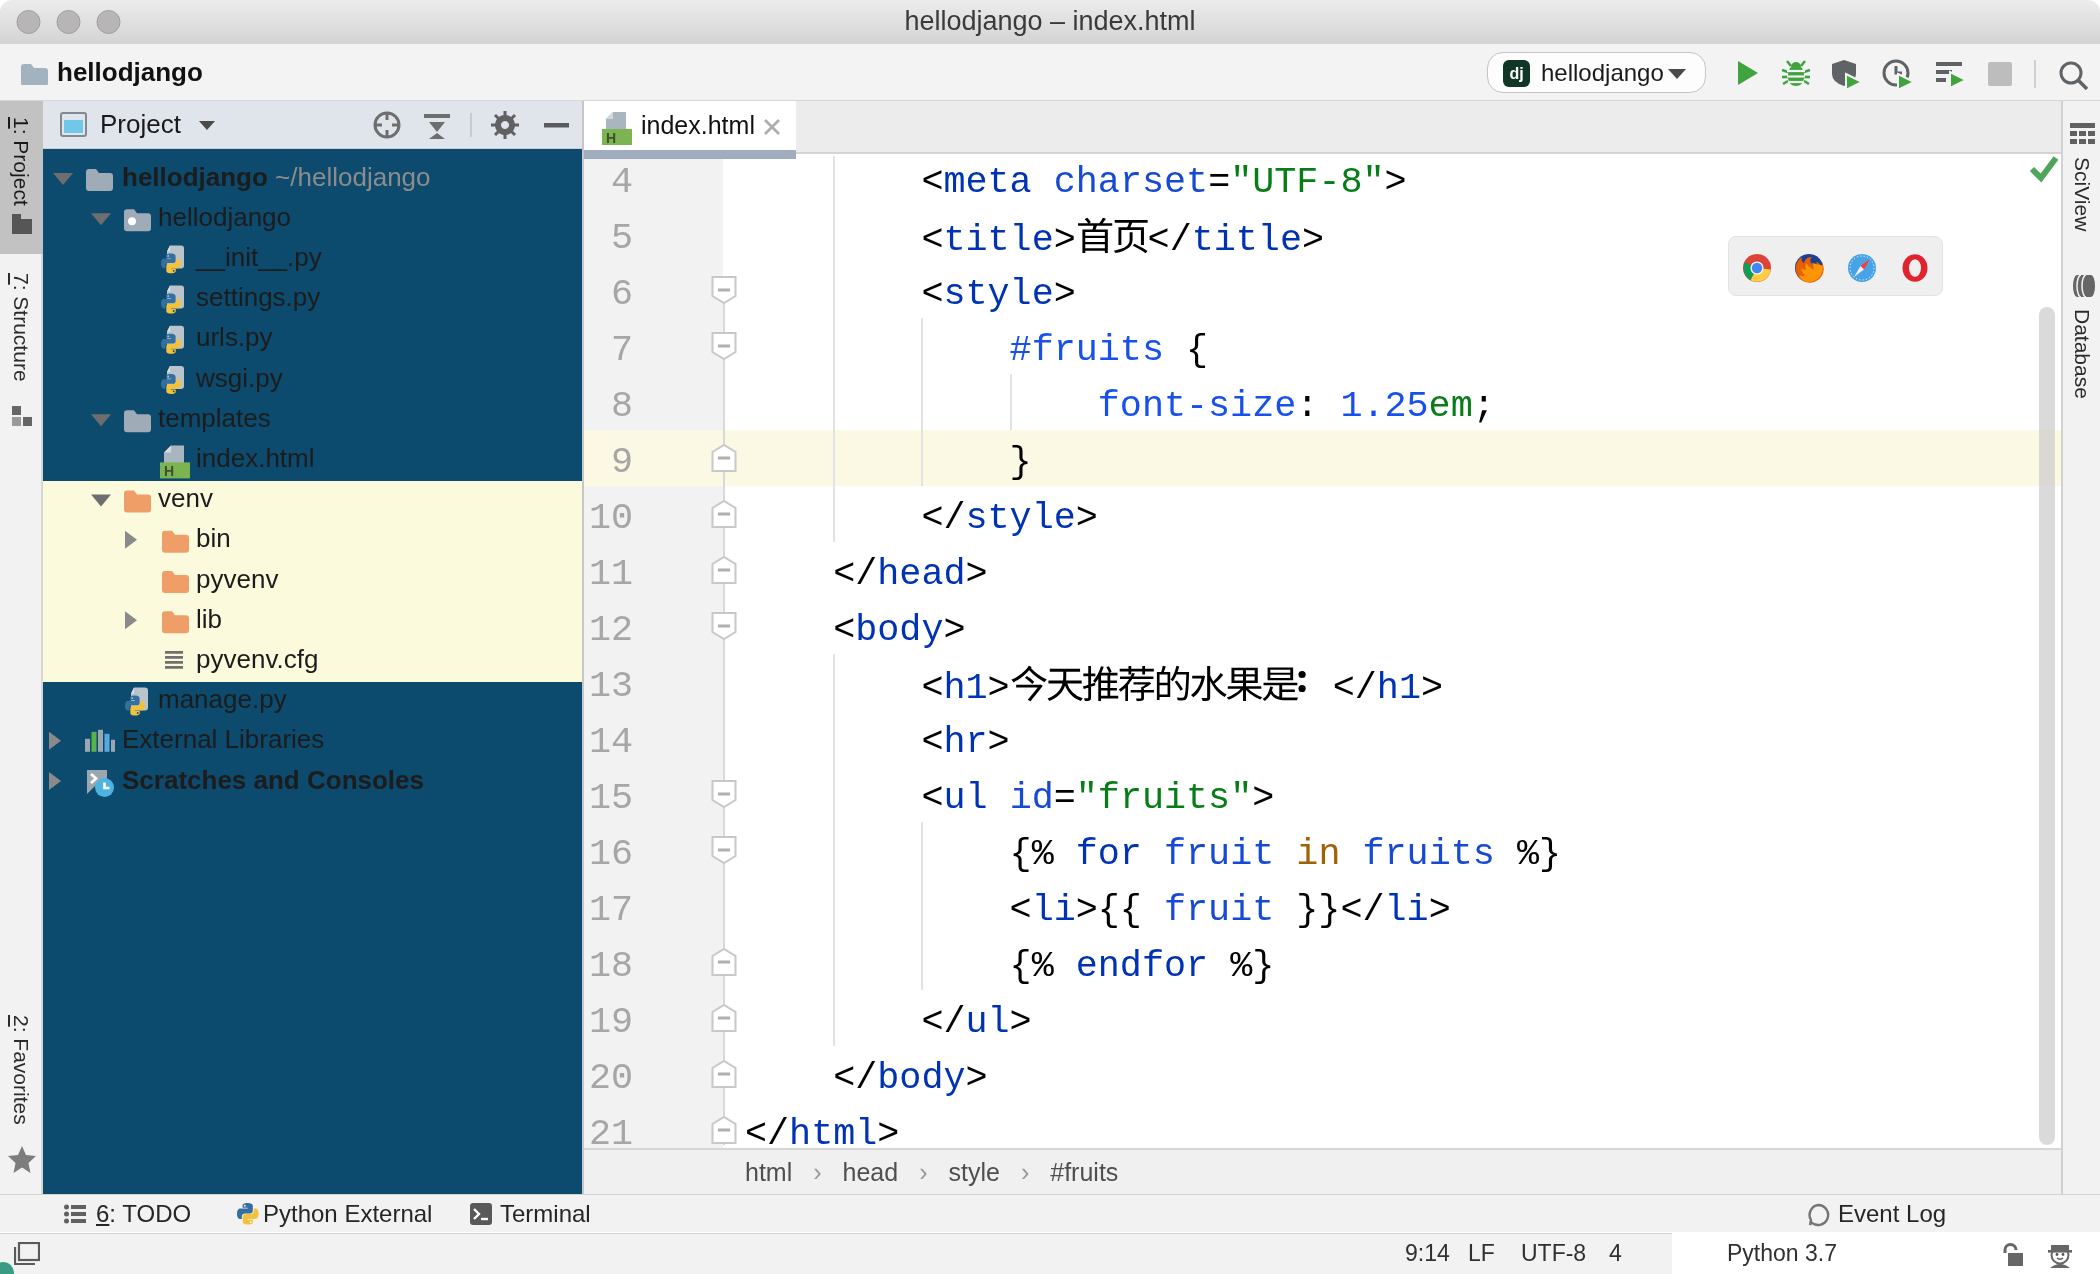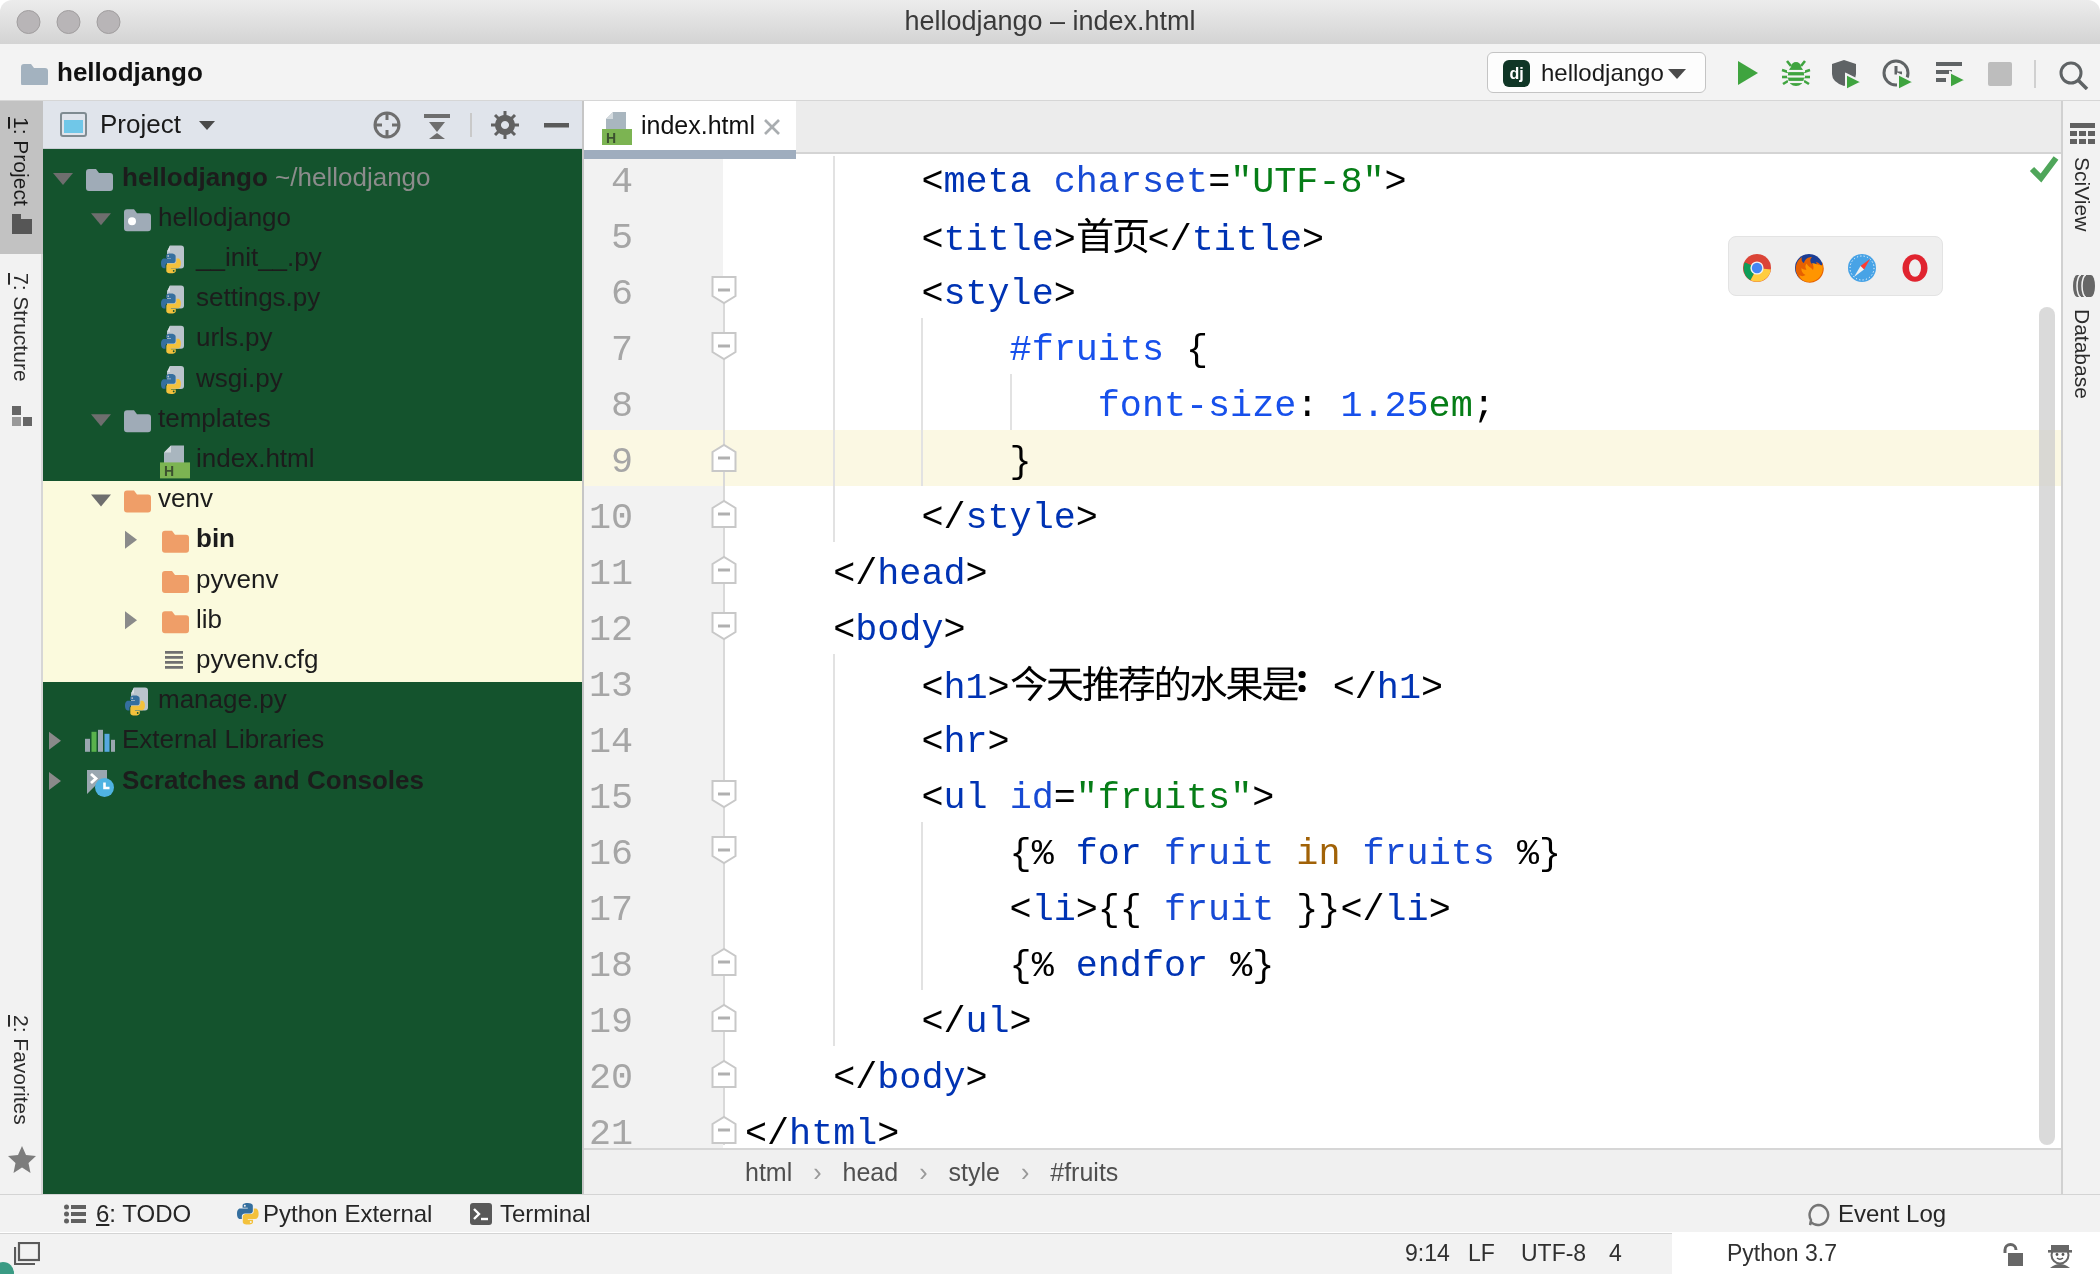--- a/index.html
+++ b/index.html
@@ -21,21 +21,21 @@
   </svg>
   <div style="text-align:center;font-size:27px;line-height:42px;color:#3a3a3a">hellodjango – index.html</div>
 </div>
 
 <div class="abs" style="left:0;top:44px;width:2100px;height:57px;background:#f3f3f3;border-bottom:1px solid #d6d6d6">
   <svg class="abs" style="left:19px;top:15px" width="30" height="26">
       <path d="M2 8 q0-3 3-3 h7 l3 4 h11 q3 0 3 3 v12 q0 3-3 3 H5 q-3 0-3-3 z" fill="#a3b2bf"></path>
     </svg>
   <div class="abs" style="left:57px;top:0;font-size:26px;line-height:57px;font-weight:bold;color:#111">hellodjango</div>
 
-  <div class="abs" style="left:1487px;top:8px;width:219px;height:41px;background:#fdfdfd;border:1.5px solid #c4c4c4;border-radius:6px">
+  <div class="abs" style="left:1487px;top:8px;width:219px;height:41px;background:#fdfdfd;border:1.5px solid #c4c4c4;border-radius:16px">
     <div class="abs" style="left:15px;top:7px;width:27px;height:27px;background:#103626;border-radius:6px;color:#fff;font-size:16px;font-weight:bold;text-align:center;line-height:27px">dj</div>
     <div class="abs" style="left:53px;top:0;font-size:24px;line-height:39px;color:#1a1a1a">hellodjango</div>
     <svg class="abs" style="left:178px;top:15px" width="22" height="12">
         <polygon points="2,1 20,1 11,11" fill="#4a4a4a"></polygon>
       </svg>
   </div>
 
   <svg class="abs" style="left:1730px;top:14px" width="380" height="32">
 
     <polygon points="8,3 28,15 8,27" fill="#3fa43f"></polygon>
@@ -104,21 +104,21 @@
         <rect x="13" y="13" width="9" height="9"></rect>
         <rect x="2" y="13" width="9" height="9" fill="#999"></rect>
       </g>
     </svg>
   <div class="abs vtext" style="left:9px;top:914px"><span style="text-decoration:underline">2</span>: Favorites</div>
   <svg class="abs" style="left:8px;top:1044px" width="28" height="28">
       <polygon points="14,1 18,10 28,11 20.5,18 22.5,28 14,22.5 5.5,28 7.5,18 0,11 10,10" fill="#7d7d7d"></polygon>
     </svg>
 </div>
 
-<div class="abs" style="left:43px;top:101px;width:539px;height:1093px;background:#14532d">
+<div class="abs" style="left:43px;top:101px;width:539px;height:1093px;background:#0c4a6e">
   <div class="abs" style="left:0;top:0;width:539px;height:48px;background:#e0e4eb;border-bottom:1px solid #c9cdd4">
     <svg class="abs" style="left:17px;top:11px" width="27" height="25">
         <rect x="1" y="1" width="25" height="23" rx="2" fill="none" stroke="#7f8b91" stroke-width="2"></rect>
         <rect x="4" y="8" width="19" height="13" fill="#70c7e8"></rect>
       </svg>
     <div class="abs" style="left:57px;top:0;font-size:26px;line-height:47px;color:#1a1a1a">Project</div>
     <svg class="abs" style="left:155px;top:19px" width="18" height="11">
         <polygon points="1,1 17,1 9,10" fill="#4a4a4a"></polygon>
       </svg>
     <svg class="abs" style="left:330px;top:10px" width="270" height="28">
@@ -249,21 +249,21 @@
 <div class="abs" style="left:0;top:0">
 <div class="tl" style="left:122px;top:156.5px;font-weight:bold;color:#1c1c1c">hellodjango <span style="color:#8c8c8c;font-weight:normal">~/hellodjango</span></div>
 <div class="tl" style="left:158px;top:196.7px;font-weight:normal;color:#1c1c1c">hellodjango</div>
 <div class="tl" style="left:196px;top:236.9px;font-weight:normal;color:#1c1c1c">__init__.py</div>
 <div class="tl" style="left:196px;top:277.1px;font-weight:normal;color:#1c1c1c">settings.py</div>
 <div class="tl" style="left:196px;top:317.3px;font-weight:normal;color:#1c1c1c">urls.py</div>
 <div class="tl" style="left:196px;top:357.5px;font-weight:normal;color:#1c1c1c">wsgi.py</div>
 <div class="tl" style="left:158px;top:397.7px;font-weight:normal;color:#1c1c1c">templates</div>
 <div class="tl" style="left:196px;top:437.9px;font-weight:normal;color:#1c1c1c">index.html</div>
 <div class="tl" style="left:158px;top:478.1px;font-weight:normal;color:#1c1c1c">venv</div>
-<div class="tl" style="left:196px;top:518.3px;font-weight:bold;color:#1c1c1c">bin</div>
+<div class="tl" style="left:196px;top:518.3px;font-weight:normal;color:#1c1c1c">bin</div>
 <div class="tl" style="left:196px;top:558.5px;font-weight:normal;color:#1c1c1c">pyvenv</div>
 <div class="tl" style="left:196px;top:598.7px;font-weight:normal;color:#1c1c1c">lib</div>
 <div class="tl" style="left:196px;top:638.9px;font-weight:normal;color:#1c1c1c">pyvenv.cfg</div>
 <div class="tl" style="left:158px;top:679.1px;font-weight:normal;color:#1c1c1c">manage.py</div>
 <div class="tl" style="left:122px;top:719.3px;font-weight:normal;color:#1c1c1c">External Libraries</div>
 <div class="tl" style="left:122px;top:759.5px;font-weight:bold;color:#1c1c1c">Scratches and Consoles</div>
 </div>
 <div class="abs" style="left:582px;top:101px;width:2px;height:1093px;background:#c6c6c6"></div>
 
 <div class="abs" style="left:584px;top:101px;width:1477px;height:1047px;overflow:hidden;background:#fff">

